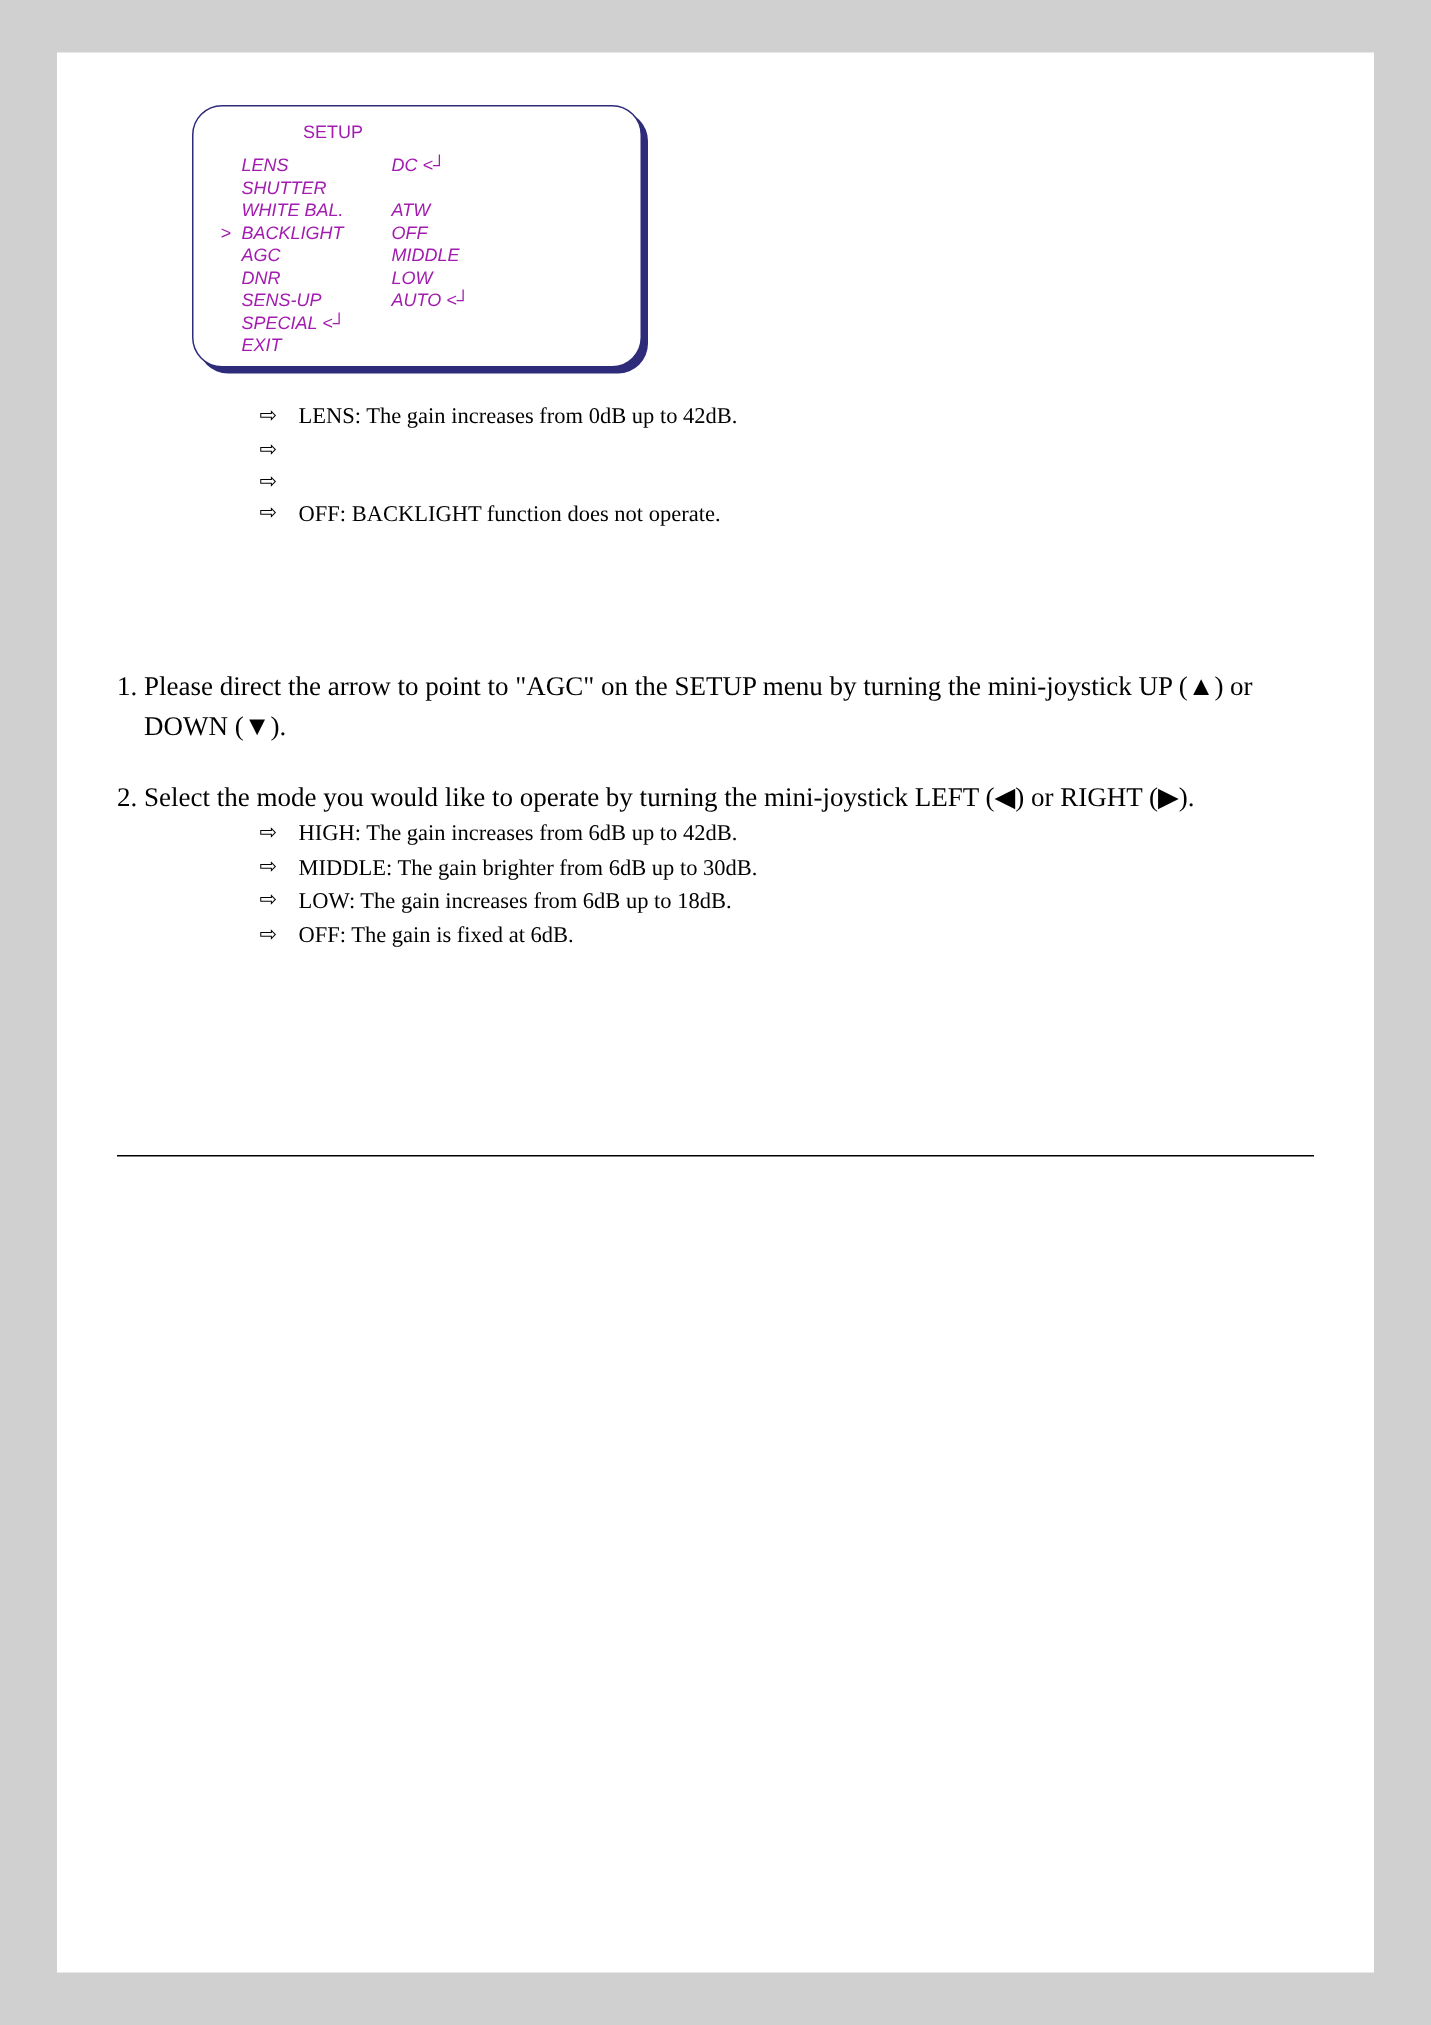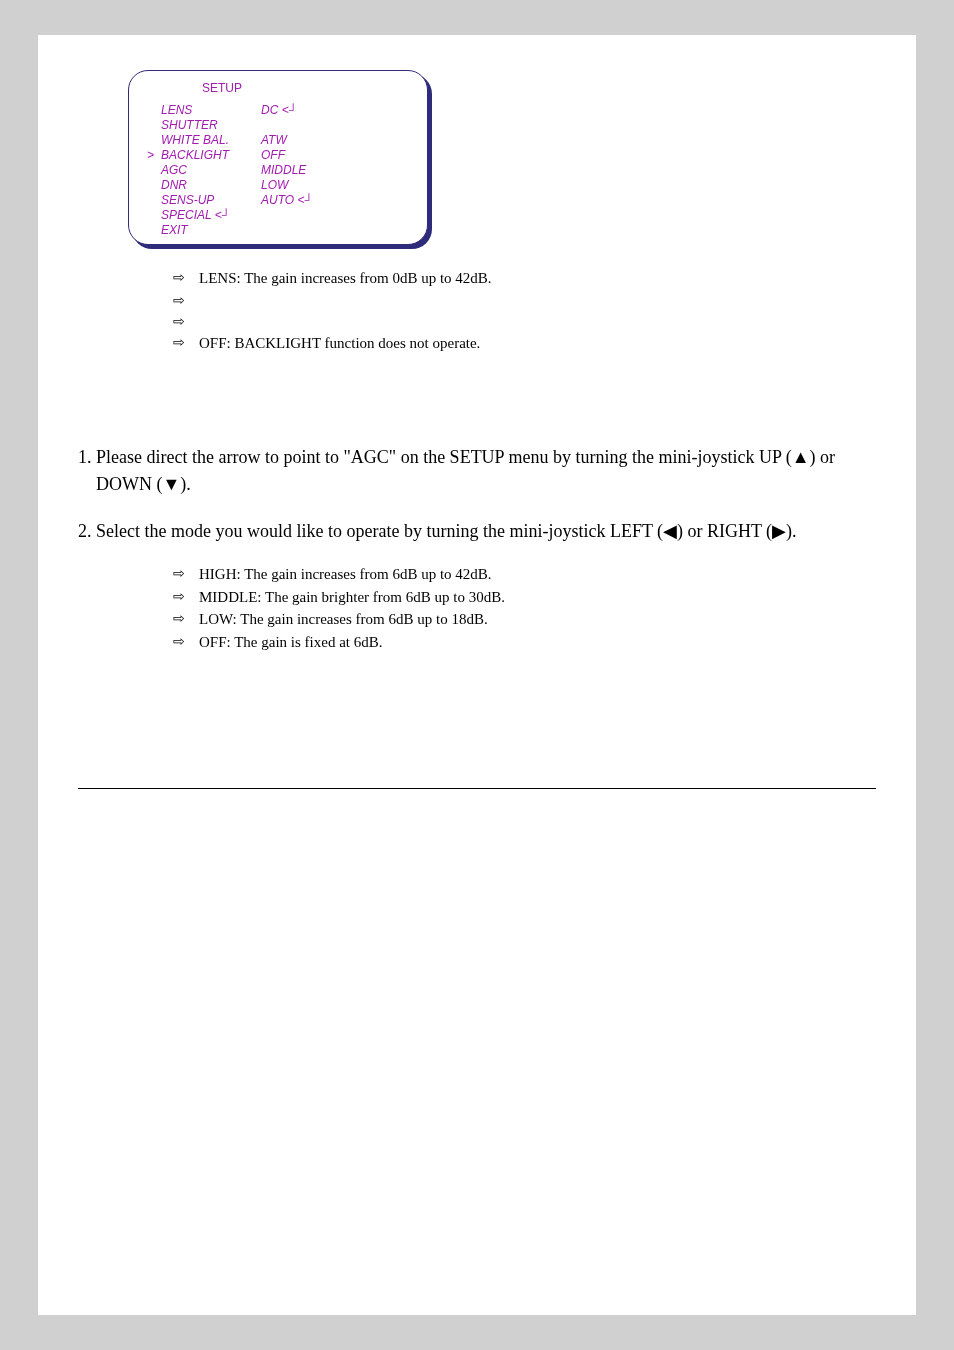--- a/index.html
+++ b/index.html
@@ -166,21 +166,21 @@
       <div class="arrow">⇨</div>
     </div>
     <div class="row">
       <div class="arrow">⇨</div>
       <div class="txt">OFF: BACKLIGHT function does not operate.</div>
     </div>
   </div>
 
   <div class="numbered">
     <p>1. Please direct the arrow to point to "AGC" on the SETUP menu by turning the mini-joystick UP (▲) or DOWN (▼).</p>
-    <p style="margin-bottom:18px">2. Select the mode you would like to operate by turning the mini-joystick LEFT (◀) or RIGHT (▶).</p>
+    <p style="margin-bottom:0">2. Select the mode you would like to operate by turning the mini-joystick LEFT (◀) or RIGHT (▶).</p>
   </div>
 
   <div class="bullets2">
     <div class="row">
       <div class="arrow">⇨</div>
       <div class="txt">HIGH: The gain increases from 6dB up to 42dB.</div>
     </div>
     <div class="row">
       <div class="arrow">⇨</div>
       <div class="txt">MIDDLE: The gain brighter from 6dB up to 30dB.</div>

